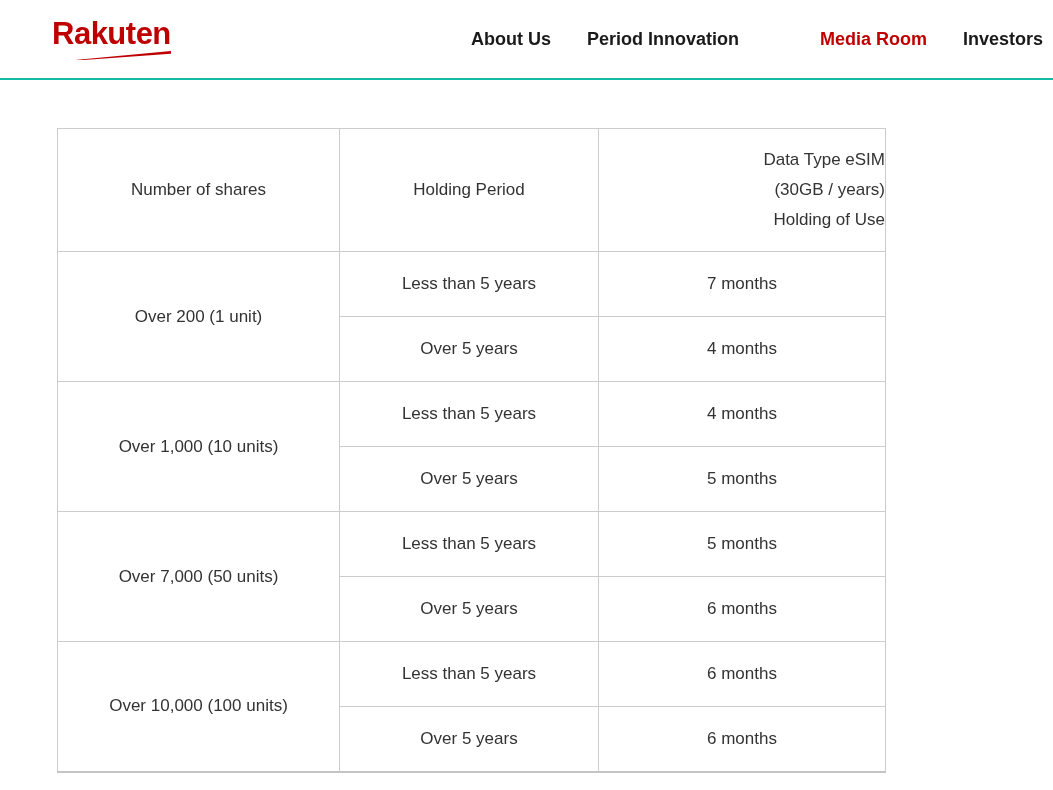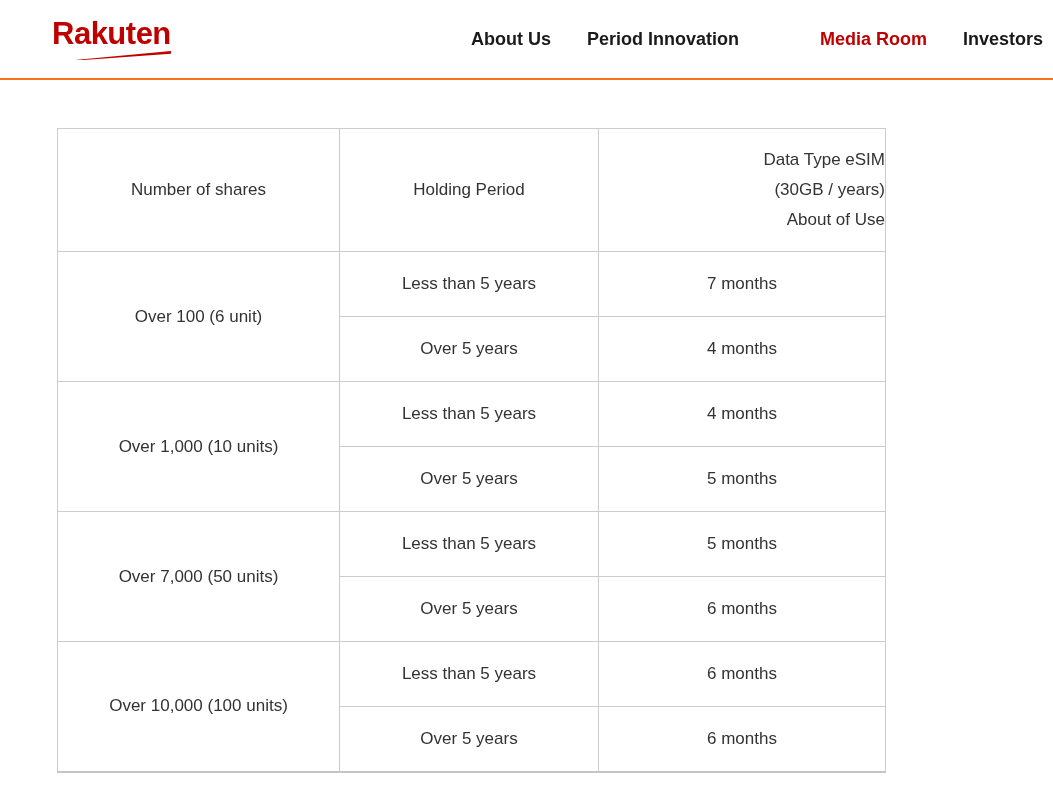--- a/index.html
+++ b/index.html
@@ -11,21 +11,21 @@
   }
   body { height: 790px; overflow: hidden; }
 
   
   .site-header {
     height: 80px;
     display: flex;
     align-items: center;
     justify-content: space-between;
     padding: 0 10px 0 52px;
-    border-bottom: 2px solid #f97316;
+    border-bottom: 2px solid #14b8a6;
     background: #ffffff;
   }
   .logo {
     display: inline-flex;
     flex-direction: column;
     align-items: flex-start;
     cursor: pointer;
     text-decoration: none;
     line-height: 1;
   }
@@ -105,27 +105,27 @@
         <col class="c2">
         <col class="c3">
       </colgroup>
     <thead>
       <tr>
         <th>Number of shares</th>
         <th>Holding Period</th>
         <th>
           <div class="hdr-line">Data Type eSIM</div>
           <div class="hdr-line">(30GB / years)</div>
-          <div class="hdr-line">About of Use</div>
+          <div class="hdr-line">Holding of Use</div>
         </th>
       </tr>
     </thead>
     <tbody>
         <tr>
-          <td rowspan="2">Over 100 (6 unit)</td>
+          <td rowspan="2">Over 200 (1 unit)</td>
           <td>Less than 5 years</td>
           <td>7 months</td>
         </tr>
         <tr>
           <td>Over 5 years</td>
           <td>4 months</td>
         </tr>
         <tr>
           <td rowspan="2">Over 1,000 (10 units)</td>
           <td>Less than 5 years</td>

